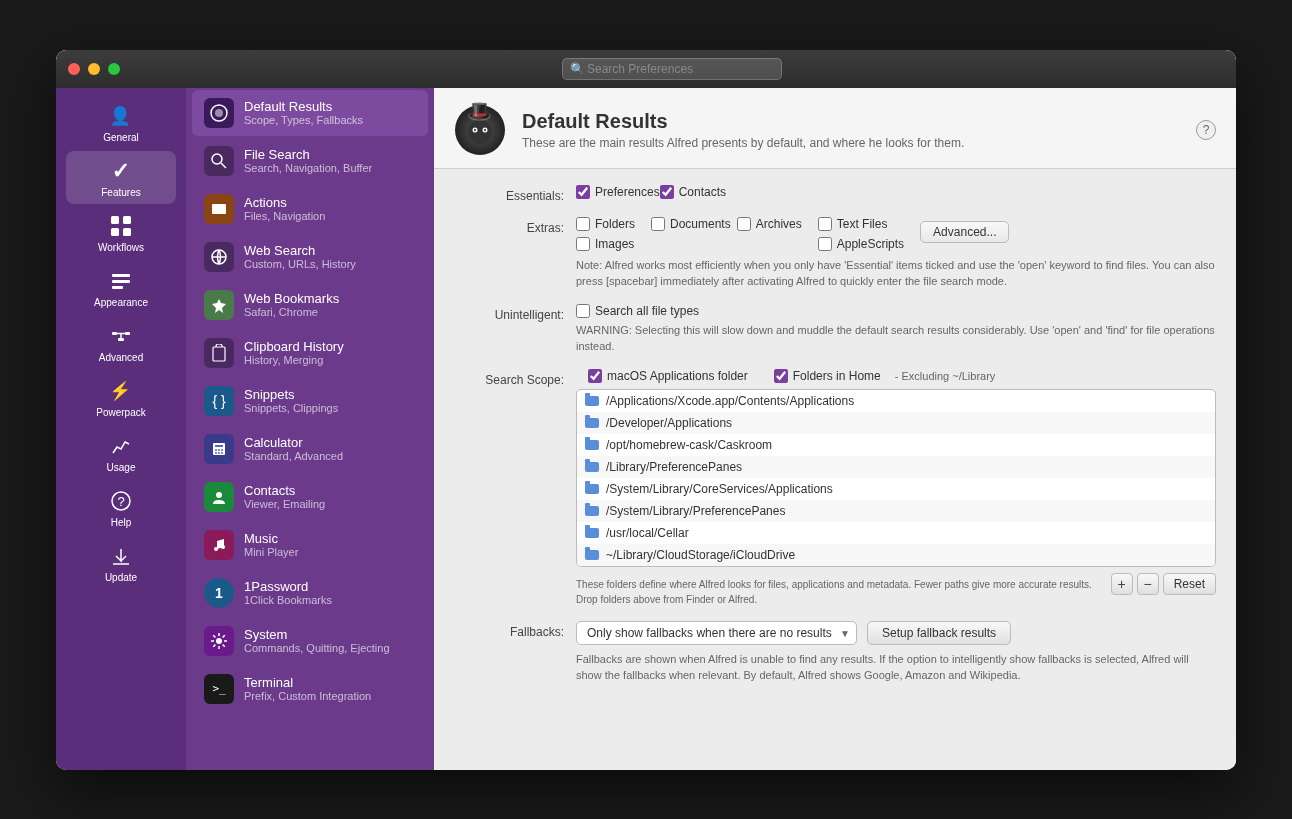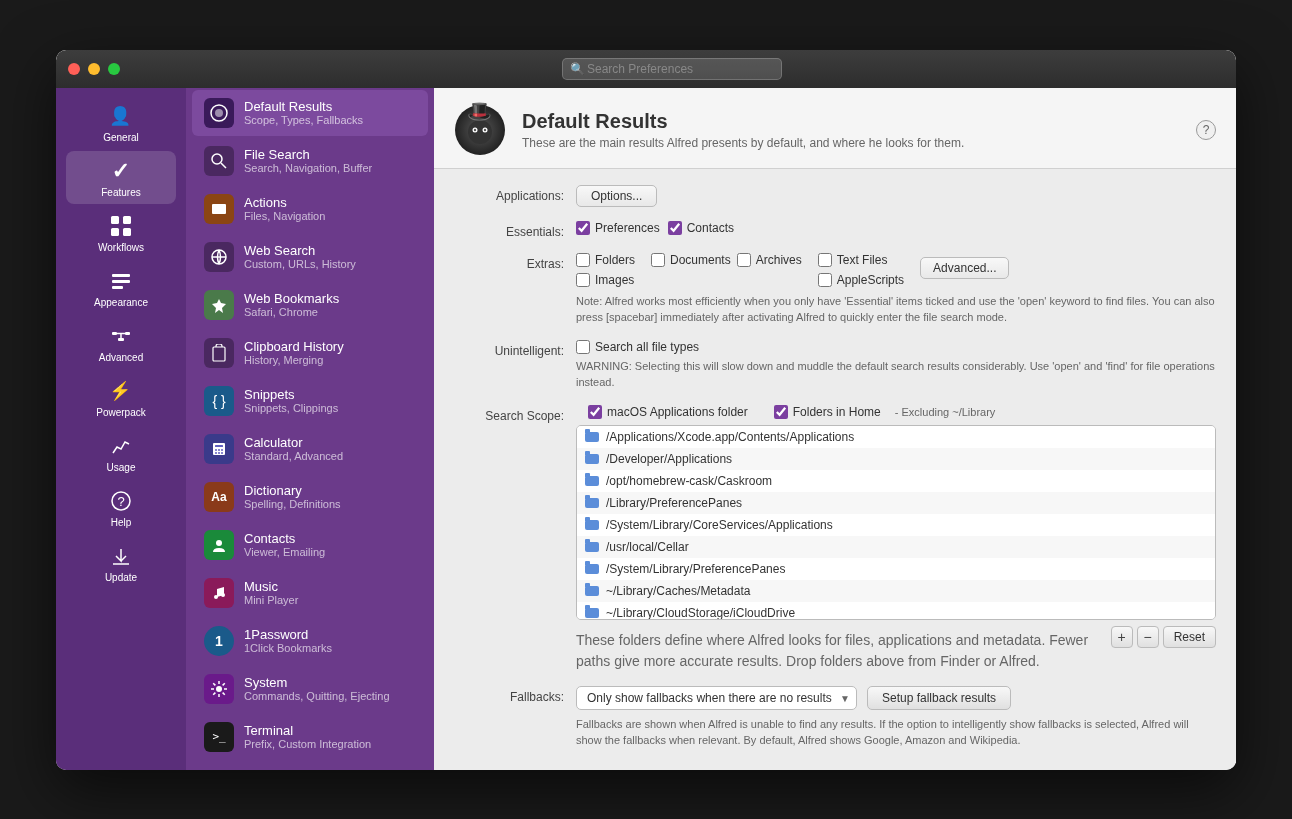--- a/index.html
+++ b/index.html
@@ -248,21 +248,21 @@
       background: linear-gradient(180deg, #f8f8f8 0%, #e8e8e8 100%);
       border: 1px solid #bbb;
       border-radius: 5px;
       padding: 3px 14px;
       font-size: 12px;
       cursor: pointer;
       color: #333;
     }
     .checkbox-row {
       display: flex;
-      gap: 8px;
+      gap: 0;
       flex-wrap: wrap;
     }
     .checkbox-item {
       display: flex;
       align-items: center;
       gap: 5px;
       font-size: 12px;
       color: #333;
       cursor: pointer;
     }
@@ -369,21 +369,21 @@
       padding: 2px 10px;
       height: 22px;
       background: linear-gradient(180deg, #f8f8f8, #e0e0e0);
       border: 1px solid #bbb;
       border-radius: 4px;
       font-size: 12px;
       cursor: pointer;
       color: #333;
     }
     .scope-note {
-      font-size: 14px;
+      font-size: 10px;
       color: #666;
       line-height: 1.5;
       margin-top: 4px;
       flex: 1;
     }
     .fallback-row {
       display: flex;
       align-items: flex-end;
       gap: 10px;
     }
@@ -618,29 +618,20 @@
             <circle cx="8" cy="9" r="1" fill="#6060c0"></circle>
             <circle cx="11" cy="9" r="1" fill="#6060c0"></circle>
             <circle cx="5" cy="12" r="1" fill="#6060c0"></circle>
             <circle cx="8" cy="12" r="1" fill="#6060c0"></circle>
             <circle cx="11" cy="12" r="1" fill="#6060c0"></circle>
           </svg>
         </div>
         <div class="secondary-item-text">
           <div class="secondary-item-title">Calculator</div>
           <div class="secondary-item-subtitle">Standard, Advanced</div>
-        </div>
-      </div>
-      <div class="secondary-item">
-        <div class="secondary-item-icon" style="background:#8a3a1a;">
-          <span style="color:white;font-size:12px;font-weight:bold;">Aa</span>
-        </div>
-        <div class="secondary-item-text">
-          <div class="secondary-item-title">Dictionary</div>
-          <div class="secondary-item-subtitle">Spelling, Definitions</div>
         </div>
       </div>
       <div class="secondary-item">
         <div class="secondary-item-icon" style="background:#1a8a3a;">
           <svg width="16" height="16" viewBox="0 0 16 16" fill="white">
             <circle cx="8" cy="6" r="3"></circle>
             <path d="M2 15 Q2 11 8 11 Q14 11 14 15"></path>
           </svg>
         </div>
         <div class="secondary-item-text">
@@ -715,26 +706,20 @@
         </div>
         <div class="panel-title-area">
           <div class="panel-title">Default Results</div>
           <div class="panel-subtitle">These are the main results Alfred presents by default, and where he looks for them.</div>
         </div>
         <div class="help-button">?</div>
       </div>
 
       <div class="panel-body">
 
-        <div class="form-row">
-          <div class="form-label">Applications:</div>
-          <div class="form-content">
-            <button class="options-btn">Options...</button>
-          </div>
-        </div>
 
         <div class="form-row">
           <div class="form-label">Essentials:</div>
           <div class="form-content">
             <div class="checkbox-row">
               <label class="checkbox-item">
                 <input type="checkbox" checked="" style="">
                 <span>Preferences</span>
               </label>
               <label class="checkbox-item">
@@ -828,29 +813,25 @@
               <div class="scope-list-item">
                 <div class="folder-icon-small"></div>
                 <span>/Library/PreferencePanes</span>
               </div>
               <div class="scope-list-item">
                 <div class="folder-icon-small"></div>
                 <span>/System/Library/CoreServices/Applications</span>
               </div>
               <div class="scope-list-item">
                 <div class="folder-icon-small"></div>
-                <span>/usr/local/Cellar</span>
+                <span>/System/Library/PreferencePanes</span>
               </div>
               <div class="scope-list-item">
                 <div class="folder-icon-small"></div>
-                <span>/System/Library/PreferencePanes</span>
-              </div>
-              <div class="scope-list-item">
-                <div class="folder-icon-small"></div>
-                <span>~/Library/Caches/Metadata</span>
+                <span>/usr/local/Cellar</span>
               </div>
               <div class="scope-list-item">
                 <div class="folder-icon-small"></div>
                 <span>~/Library/CloudStorage/iCloudDrive</span>
               </div>
 
             </div>
             <div style="display:flex; justify-content:space-between; align-items:flex-start; margin-top:6px;">
               <div class="scope-note">These folders define where Alfred looks for files, applications and metadata. Fewer paths give more accurate results. Drop folders above from Finder or Alfred.</div>
               <div style="display:flex; gap:4px; margin-left:10px; flex-shrink:0;">

